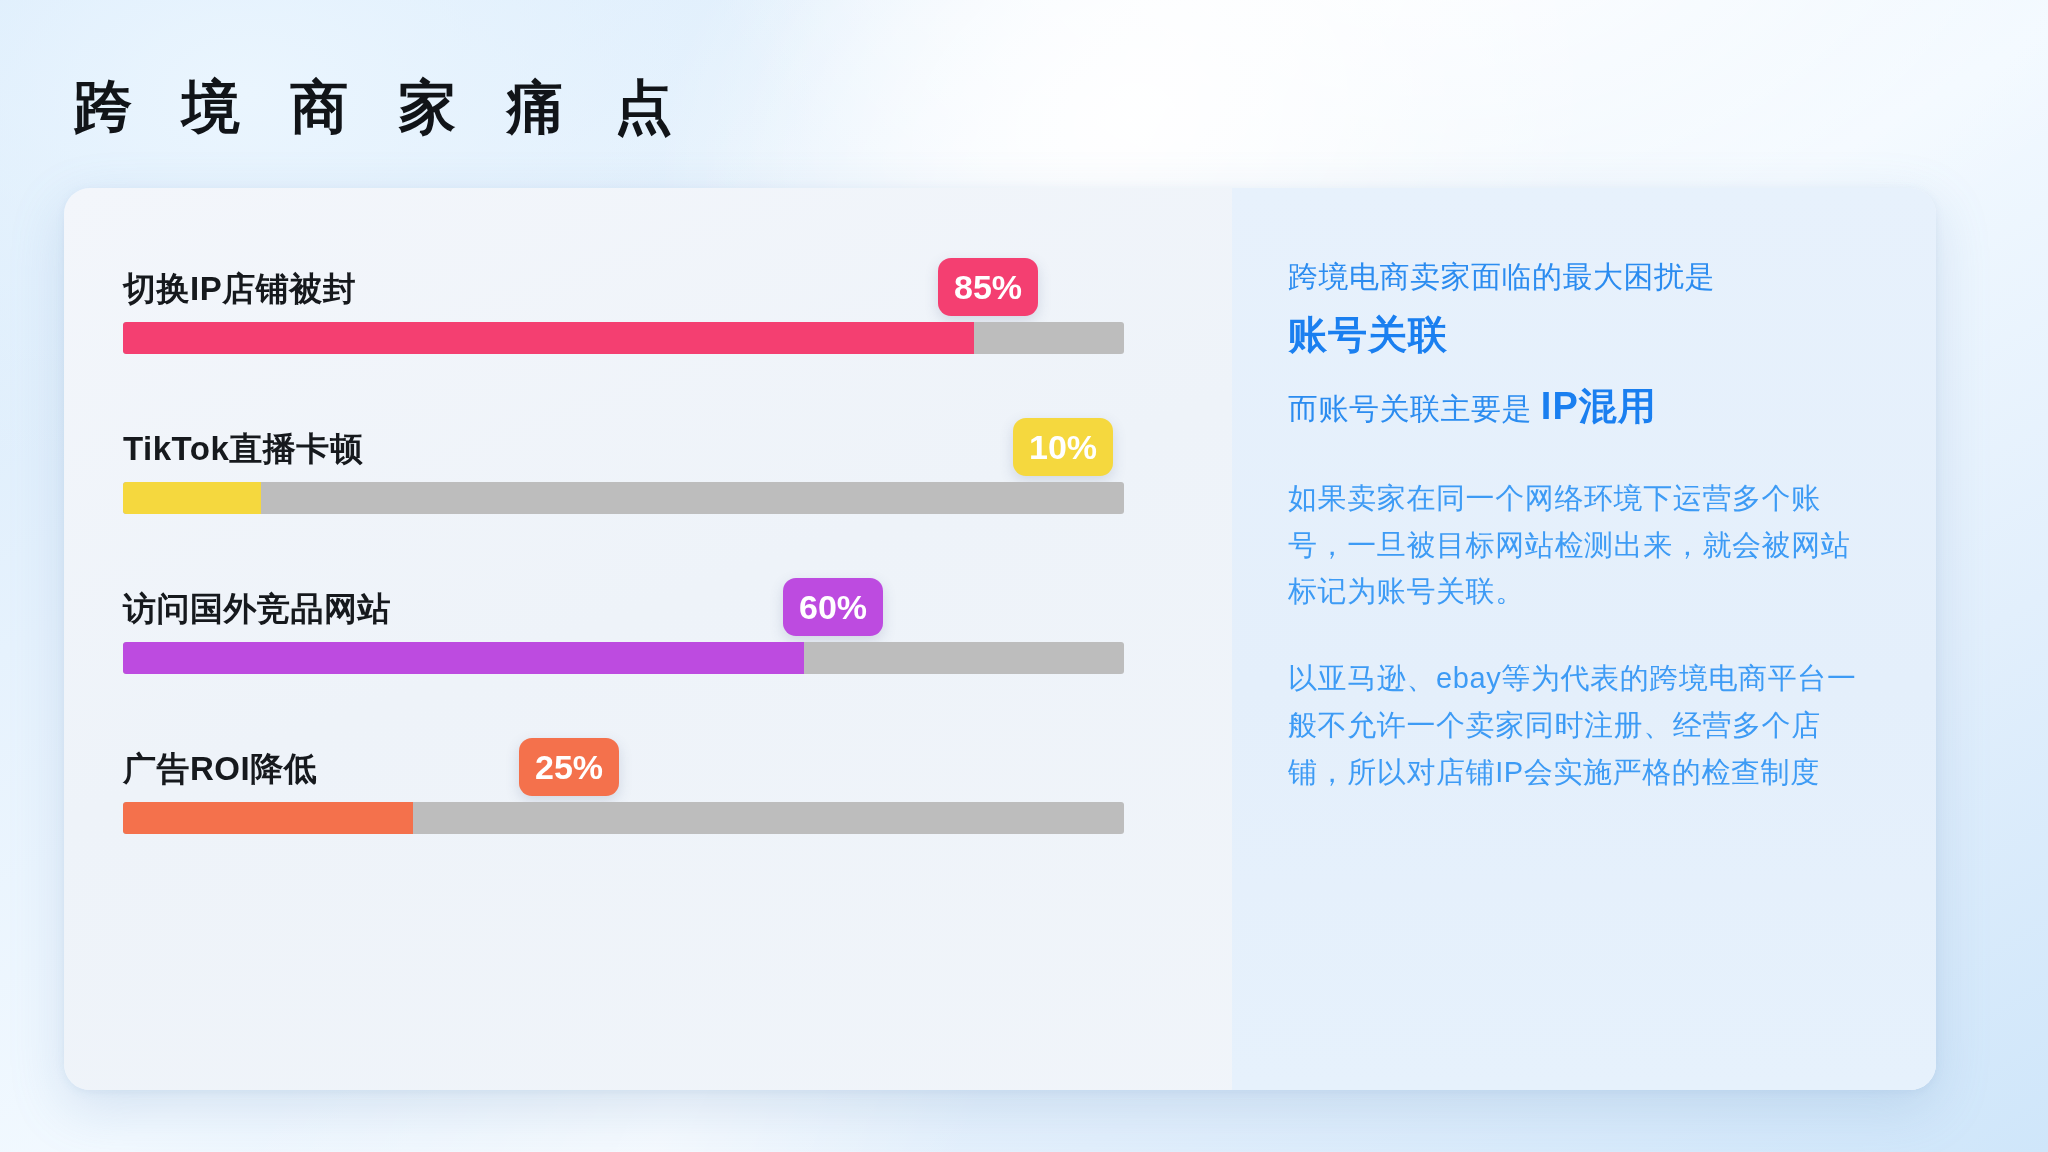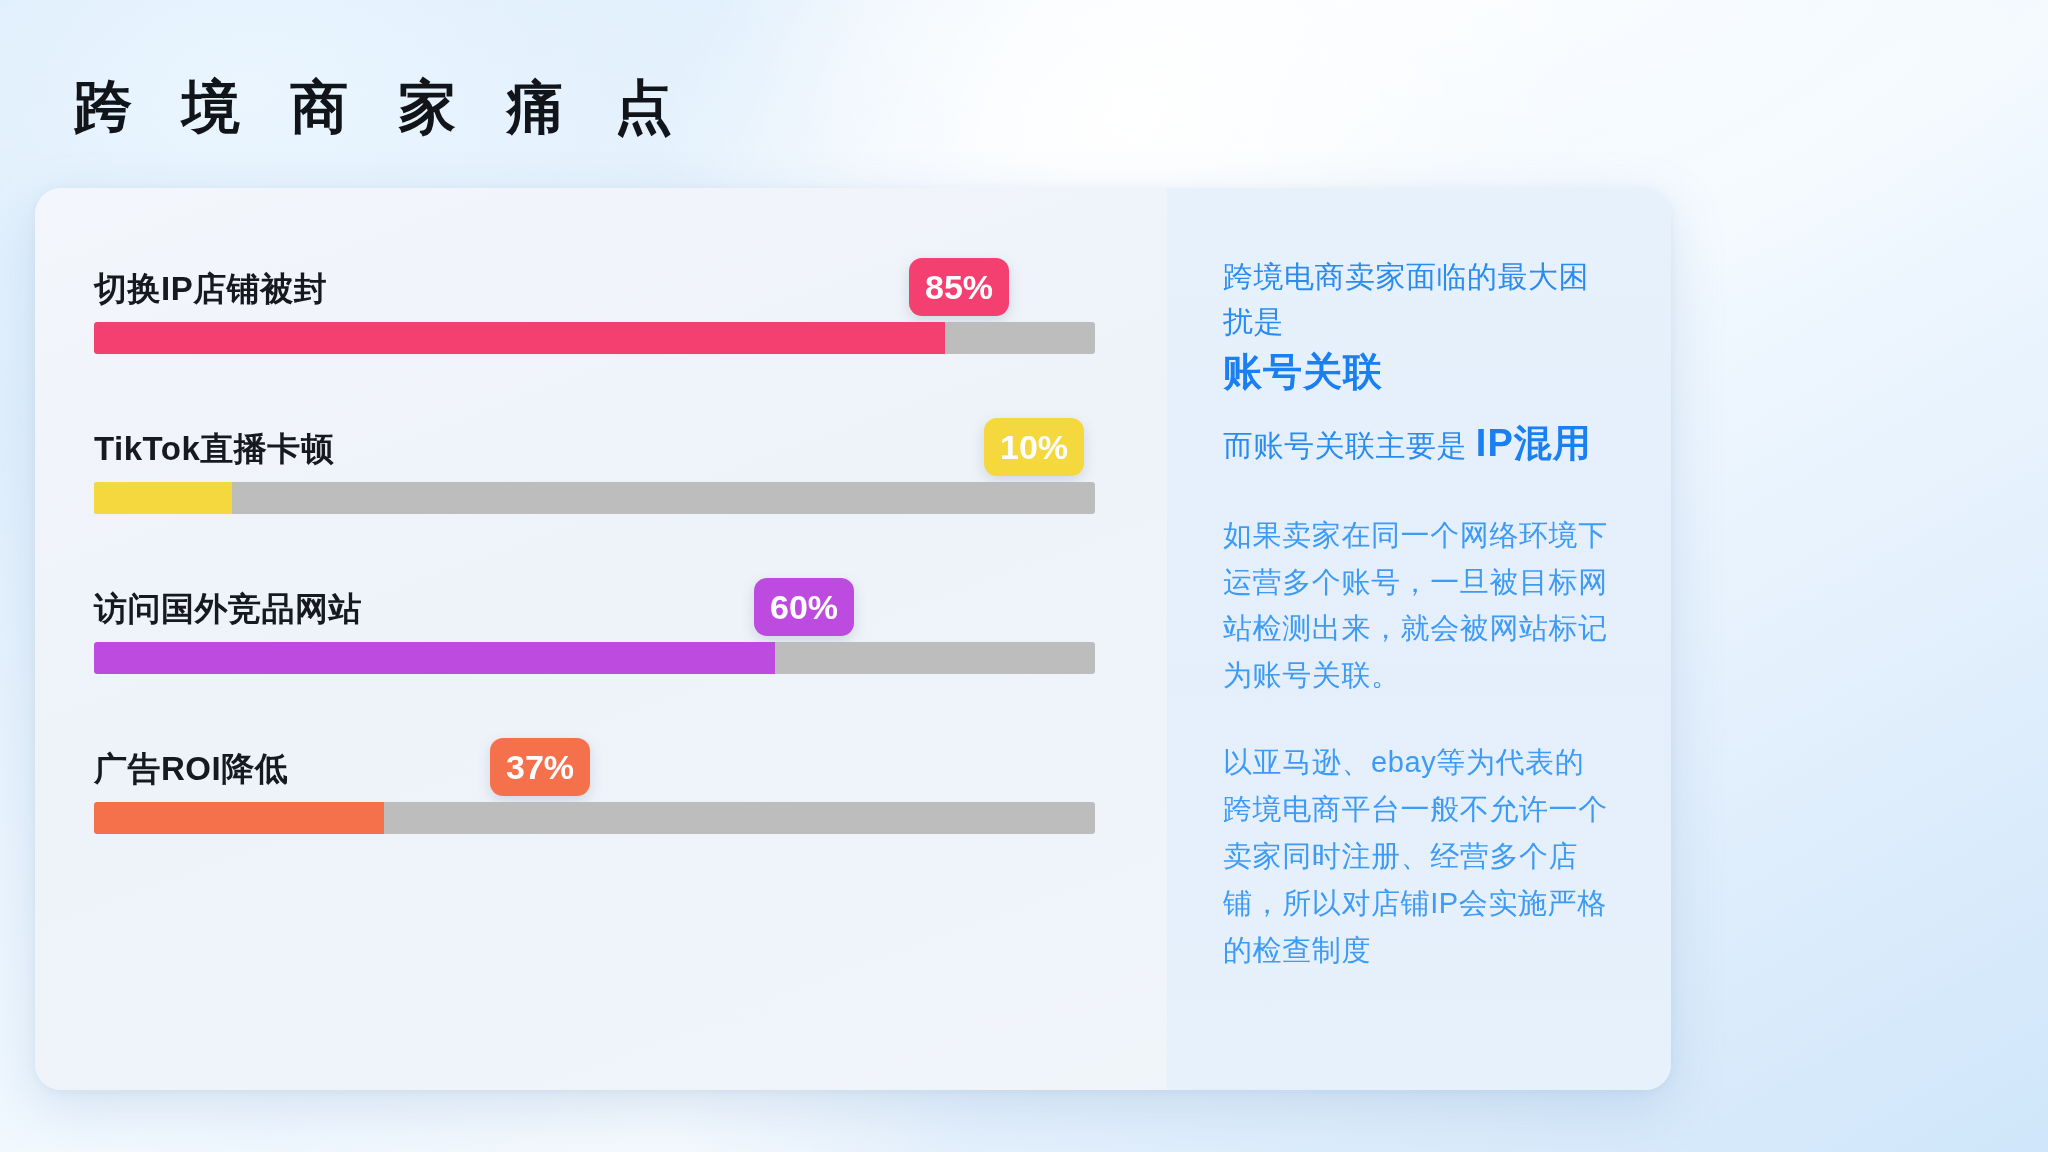--- a/index.html
+++ b/index.html
@@ -29,25 +29,25 @@
   
   #title{
     position:absolute;left:74px;top:62px;
     font-size:58px;font-weight:bold;color:#111418;
     letter-spacing:17px;line-height:1;
     white-space:nowrap;
     margin-top:16px;
   }
   
   #card{
-    position:absolute;left:35px;top:188px;width:1636px;height:902px;
+    position:absolute;left:64px;top:188px;width:1872px;height:902px;
     border-radius:26px;
     background:linear-gradient(160deg,#f3f6fb 0%,#eef3f9 40%,#f1f5fa 100%);
     box-shadow:0 18px 54px rgba(110,150,195,.22), 0 2px 8px rgba(120,160,200,.12);
-    display:flex;overflow:hidden;
+    display:flex;overflow:hidden;gap:36px;
   }
   
   #chart-pane{
     position:relative;width:1132px;flex:0 0 1132px;
     padding:0;
   }
   .bar-row{position:absolute;left:59px;width:1001px;}
   .bar-head{position:relative;height:64px;}
   .bar-label{
     position:absolute;left:0;bottom:2px;
@@ -71,21 +71,21 @@
   
   #text-pane{
     position:relative;flex:1;
     background:linear-gradient(180deg,#e7f1fc 0%,#e4effb 55%,#e6f1fc 100%);
     padding:66px 58px 16px 56px;
     box-sizing:border-box;
   }
   .t-line{color:#2b8cf0;font-size:30px;line-height:1.5;letter-spacing:.5px;}
   .t-strong{
     color:#1a7ff0;font-size:39px;font-weight:bold;
-    line-height:1.45;letter-spacing:1px;
+    line-height:1.45;letter-spacing:1px;margin-top:8px;
   }
   .t-mixed{
     color:#2b8cf0;font-size:30px;line-height:1.5;margin-top:14px;letter-spacing:.5px;
   }
   .t-mixed b{color:#1a7ff0;font-size:38px;font-weight:bold;letter-spacing:1px;}
   .t-para{
     color:#3d9bf5;font-size:29px;line-height:1.62;letter-spacing:.6px;
     margin-top:40px;max-width:740px;
   }
   .t-para.bold{color:#2b8cf0;font-weight:bold;letter-spacing:.4px;}
@@ -124,21 +124,21 @@
           <div class="bar-label">访问国外竞品网站</div>
           <div class="badge" style="background: rgb(189, 75, 224); left: 660px;">60%</div>
         </div>
         <div class="track" style="top: 72px;">
           <div class="fill" style="background: rgb(189, 75, 224); width: 68%;"></div>
         </div>
       </div>
       <div class="bar-row" style="top: 542px;">
         <div class="bar-head">
           <div class="bar-label">广告ROI降低</div>
-          <div class="badge" style="background: rgb(244, 113, 76); left: 396px;">37%</div>
+          <div class="badge" style="background: rgb(244, 113, 76); left: 396px;">25%</div>
         </div>
         <div class="track" style="top: 72px;">
           <div class="fill" style="background: rgb(244, 113, 76); width: 29%;"></div>
         </div>
       </div>
     </div>
 
   <div id="text-pane">
     <div class="t-line">跨境电商卖家面临的最大困扰是</div>
     <div class="t-strong">账号关联</div>

